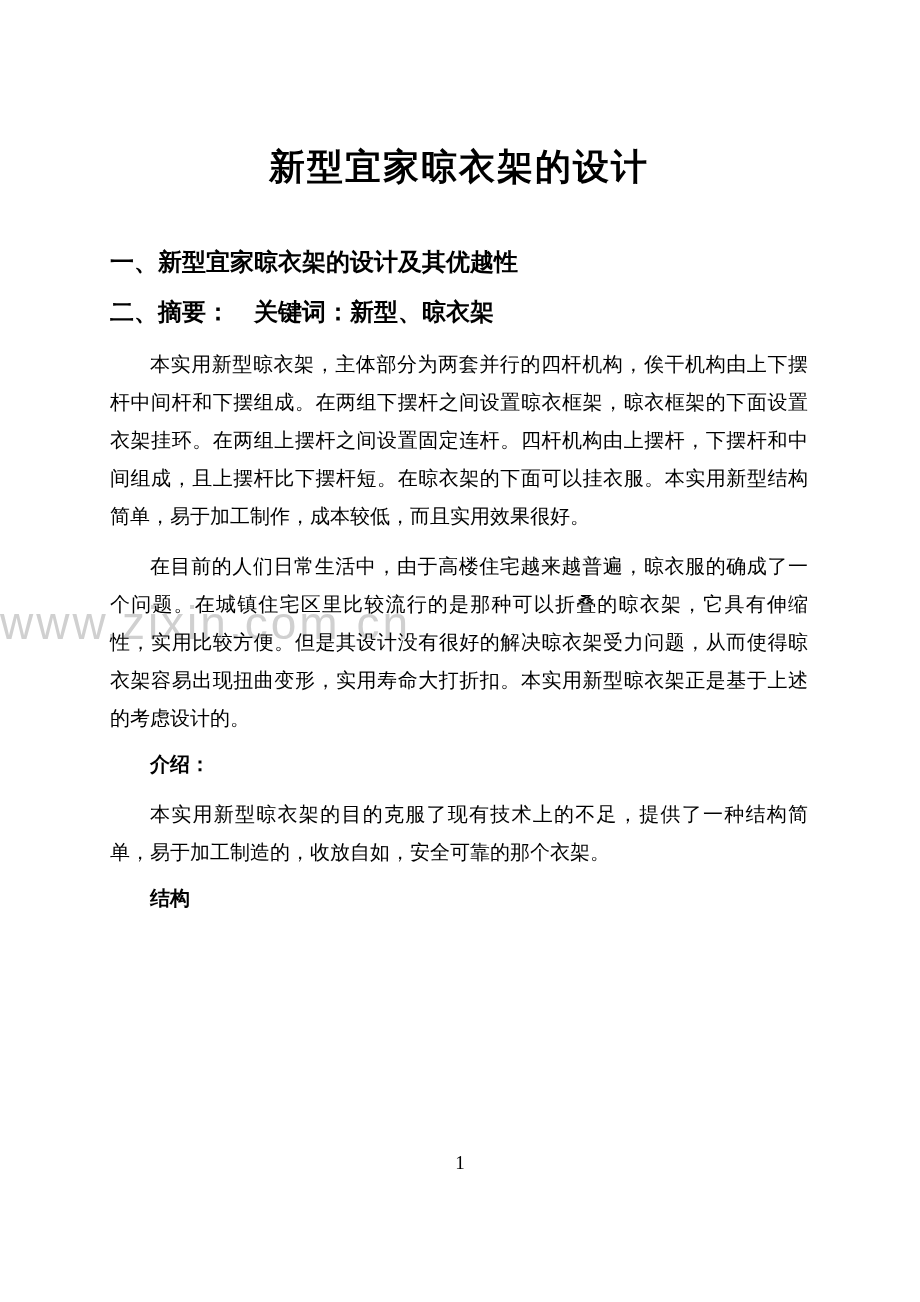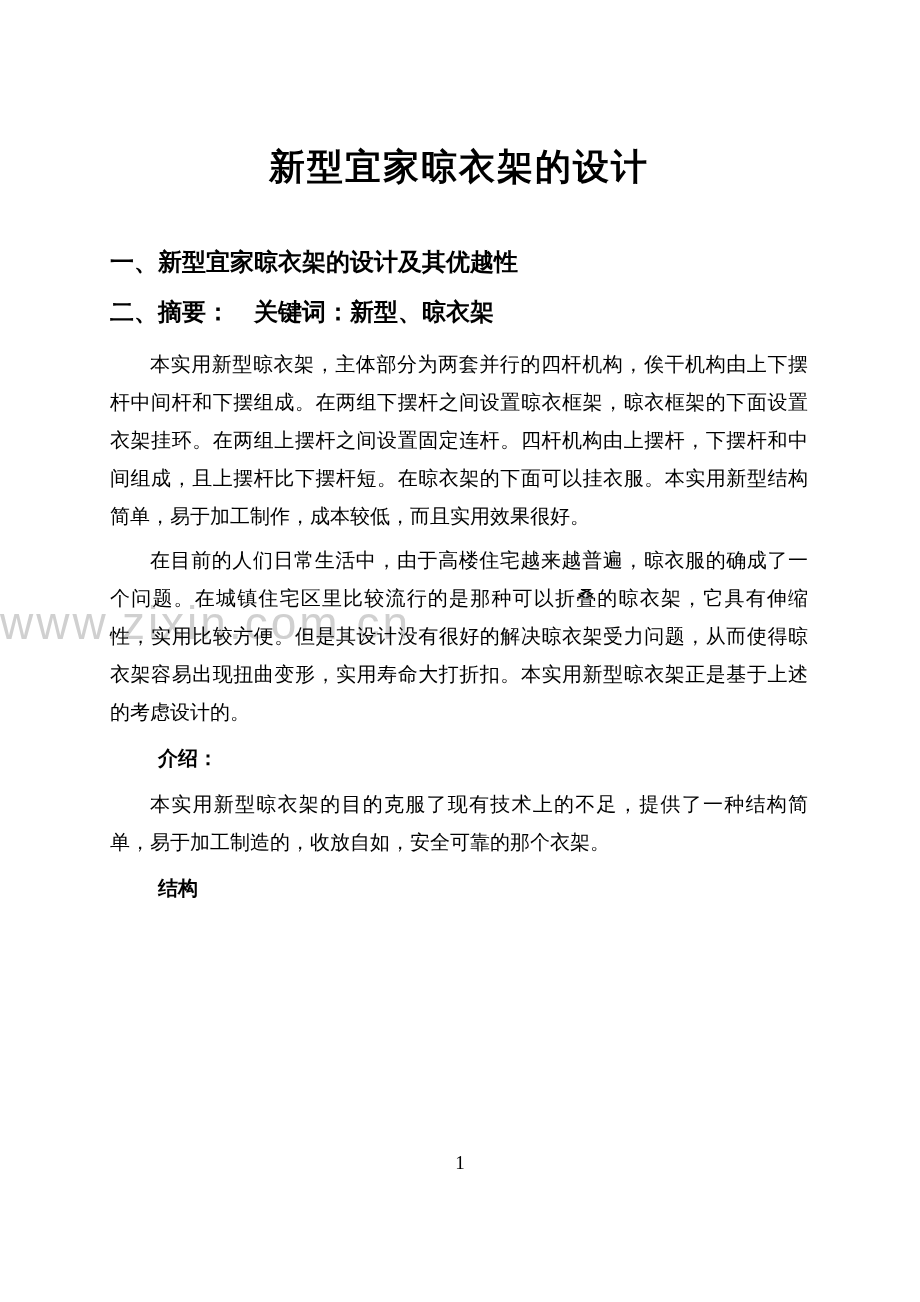--- a/index.html
+++ b/index.html
@@ -58,31 +58,31 @@
     white-space: pre-wrap;
   }
   .h-major.tight {
     margin-bottom: 16px;
   }
   .para {
     font-size: 20px;
     line-height: 38px;
     text-align: justify;
     text-indent: 2em;
-    margin: 6px 0 8px 0;
+    margin: 12px 0 8px 0;
     font-family: "Liberation Serif", "DejaVu Serif", serif;
   }
   .para.last {
     margin-bottom: 6px;
   }
   .h-sub {
     font-size: 20px;
     font-weight: bold;
     line-height: 38px;
-    margin: 8px;
+    margin: 0;
     padding-left: 2em;
     font-family: "Liberation Sans", "DejaVu Sans", sans-serif;
   }
   .page-number {
     position: absolute;
     top: 1152px;
     left: 0;
     right: 0;
     text-align: center;
     font-size: 19px;

